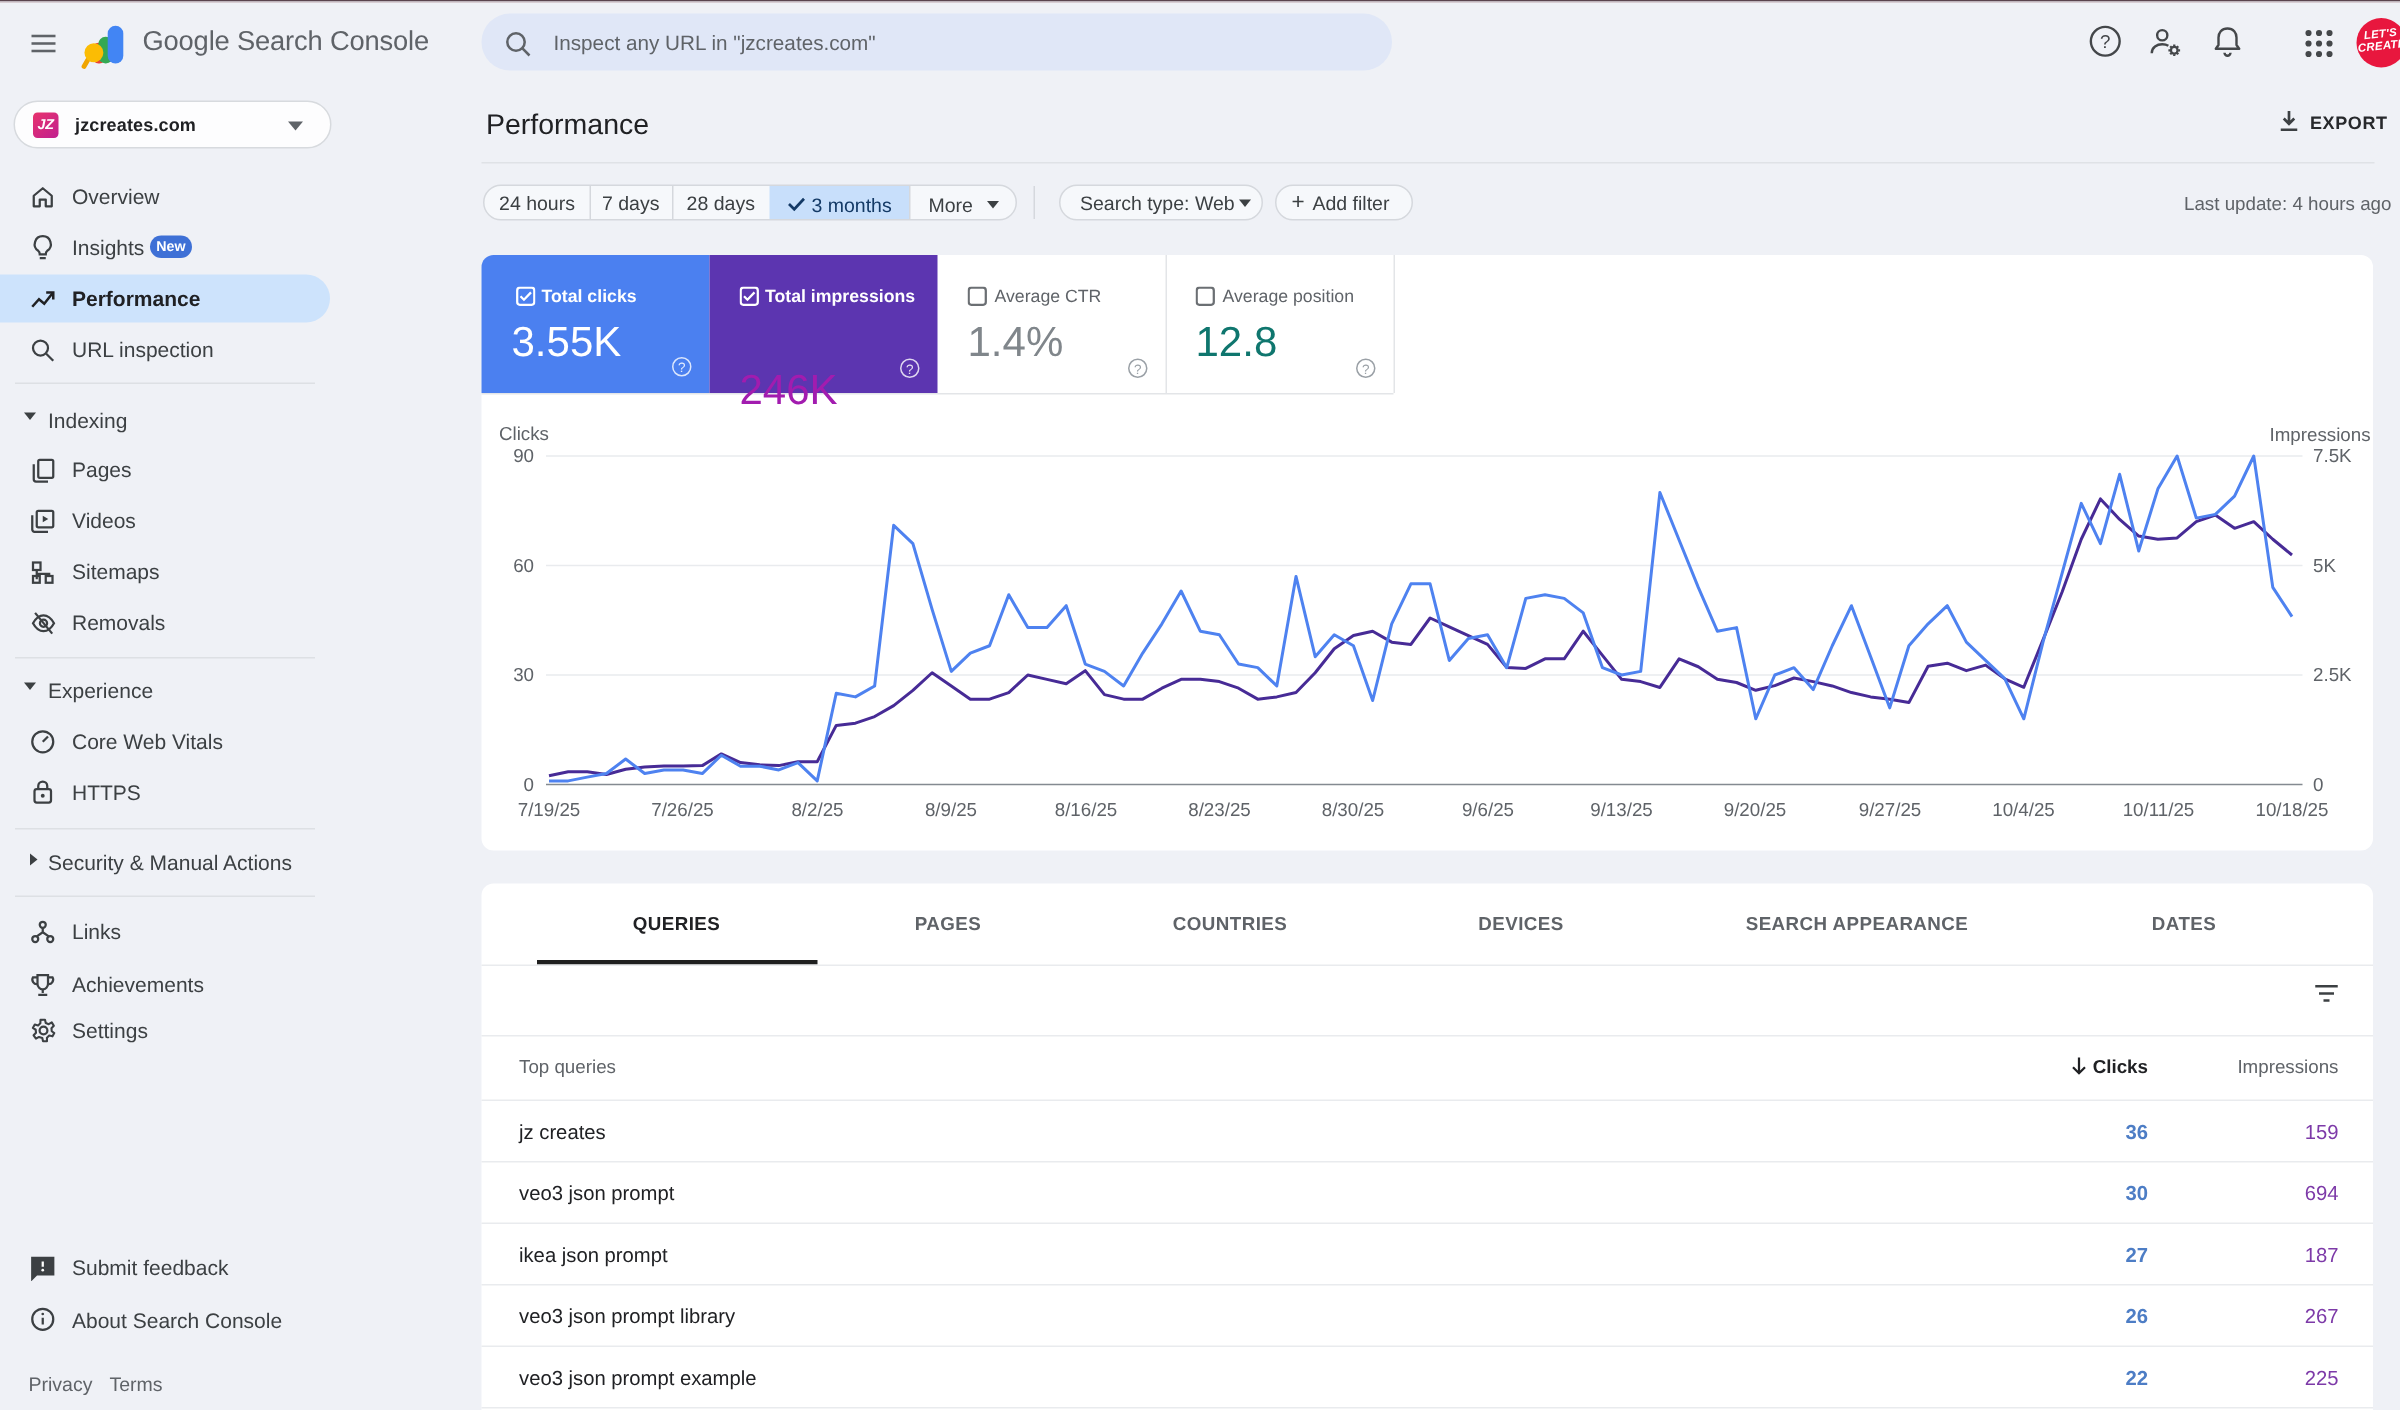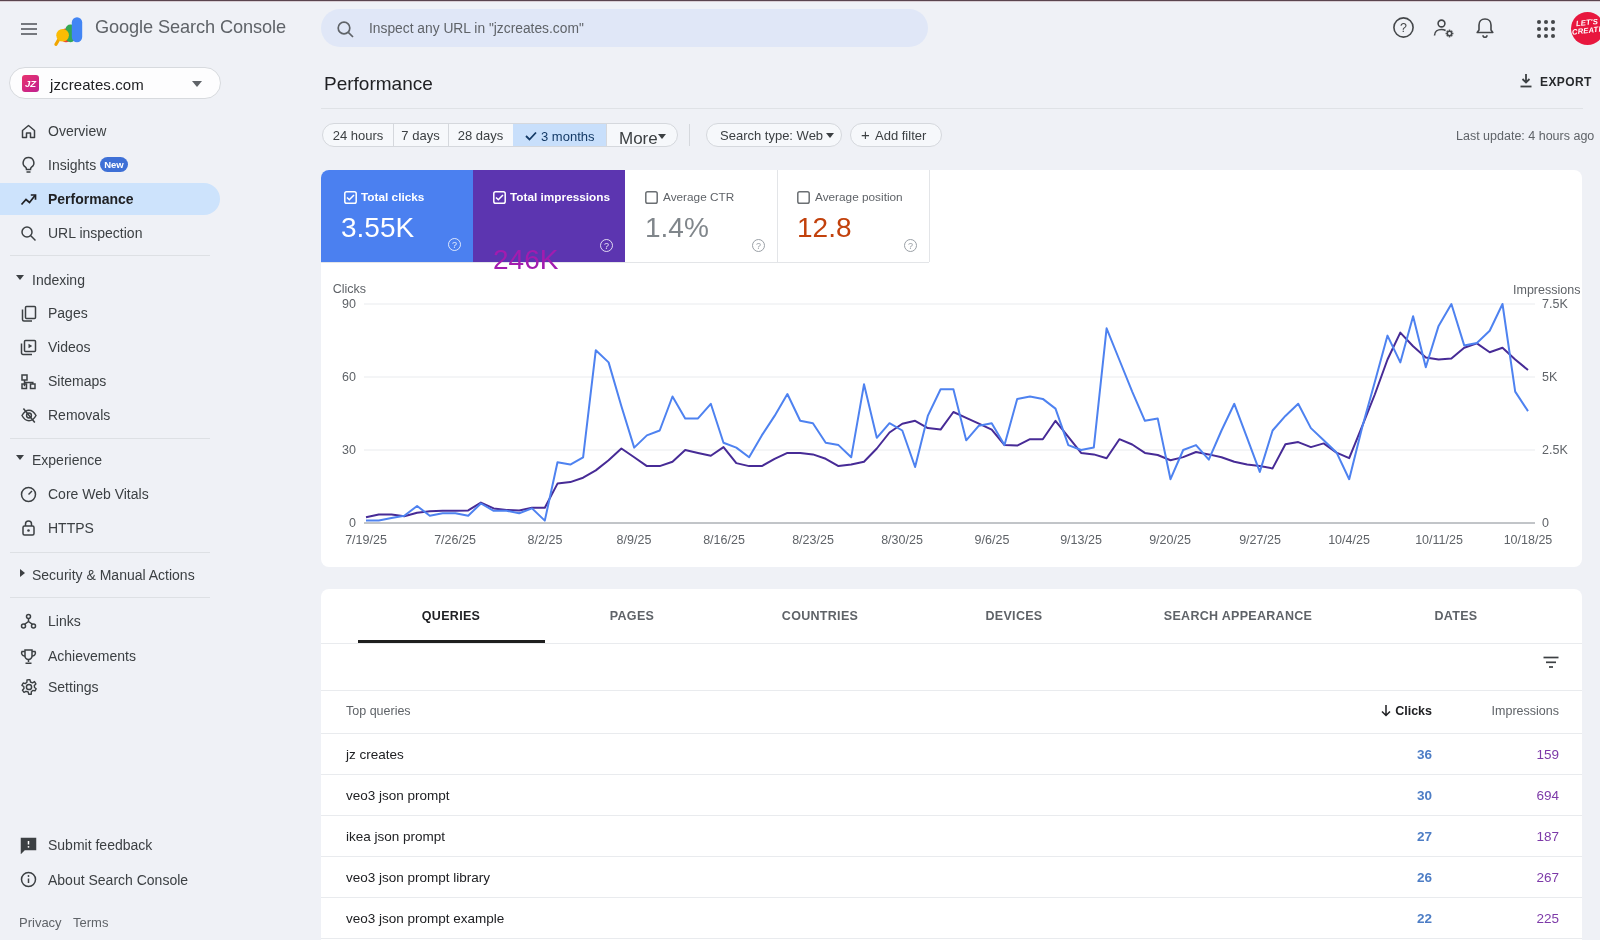--- a/index.html
+++ b/index.html
@@ -81,21 +81,21 @@
 
   <div class="abs" style="left:1571px;top:10px;width:33px;height:33px;border-radius:50%;background:#e8173e;overflow:hidden;">
     <div style="position:absolute;left:0;top:7px;width:33px;text-align:center;font-size:7.6px;font-weight:bold;font-style:italic;color:#fff;line-height:8.4px;transform:rotate(-6deg);letter-spacing:0.2px;">LET'S<br>CREATE</div>
   </div>
 </div>
 
 <div class="abs" style="left:0;top:56px;width:240px;height:884px;padding-left:16px;">
 
   <div class="abs" style="left:9px;top:11px;width:212px;height:32px;border:1px solid #d7dade;border-radius:16px;background:#fdfdfe;"></div>
   <div class="abs" style="left:22px;top:19px;width:17px;height:17px;border-radius:3px;background:linear-gradient(140deg,#e8336d,#c02090);text-align:center;font-size:9.5px;font-weight:bold;font-style:italic;color:#fff;line-height:17px;">JZ</div>
-  <div class="abs" style="left:50px;top:20px;font-size:15px;font-weight:normal;color:#202124;letter-spacing:0.1px;">jzcreates.com</div>
+  <div class="abs" style="left:50px;top:20px;font-size:12px;font-weight:bold;color:#202124;letter-spacing:0.1px;">jzcreates.com</div>
   <div class="abs" style="left:192px;top:25px;width:0;height:0;border-left:5px solid transparent;border-right:5px solid transparent;border-top:6px solid #5f6368;"></div>
 
   <div class="abs" style="left:0;top:127px;width:220px;height:32px;background:#cde3fc;border-radius:0 16px 16px 0;"></div>
 
   <style>
     .nav-it { position:absolute; left:48px; font-size:14px; color:#3c4043; }
     .nav-ic { position:absolute; left:20px; }
     .sec { position:absolute; left:32px; font-size:14px; color:#3c4043; }
     .divi { position:absolute; left:10px; width:200px; height:1px; background:#dde0e4; }
   </style>
@@ -243,21 +243,21 @@
     <div class="abs" style="left:125px;top:0;width:1px;height:24px;background:#d5d8dd;"></div>
     <div class="abs" style="left:190px;top:0;width:93px;height:24px;background:#c8dffb;"></div>
     <div class="abs" style="left:283px;top:0;width:1px;height:24px;background:#d5d8dd;"></div>
     <div class="abs" style="left:0;top:4px;width:70px;text-align:center;font-size:13px;color:#3c4043;">24 hours</div>
     <div class="abs" style="left:70px;top:4px;width:55px;text-align:center;font-size:13px;color:#3c4043;">7 days</div>
     <div class="abs" style="left:125px;top:4px;width:65px;text-align:center;font-size:13px;color:#3c4043;">28 days</div>
     <svg class="abs" style="left:202px;top:7px;" width="12" height="10" viewBox="0 0 12 10">
         <path d="M1 5 L4.5 8.5 L11 1.5" stroke="#143a66" stroke-width="1.8" fill="none"></path>
       </svg>
     <div class="abs" style="left:218px;top:4.5px;font-size:13px;color:#143a66;">3 months</div>
-    <div class="abs" style="left:296px;top:4.5px;font-size:17px;color:#3c4043;">More</div>
+    <div class="abs" style="left:296px;top:4.5px;font-size:13px;color:#3c4043;">More</div>
     <div class="abs" style="left:335px;top:10px;width:0;height:0;border-left:4.5px solid transparent;border-right:4.5px solid transparent;border-top:5px solid #3c4043;"></div>
   </div>
   <div class="abs" style="left:689px;top:124px;width:1px;height:22px;background:#d5d8dd;"></div>
   <div class="abs" style="left:706px;top:123px;width:136px;height:24px;border:1px solid #d5d8dd;border-radius:12px;background:#f6f8fb;">
     <div class="abs" style="left:13px;top:4px;font-size:13px;color:#3c4043;">Search type: Web</div>
     <div class="abs" style="left:119px;top:9px;width:0;height:0;border-left:4.5px solid transparent;border-right:4.5px solid transparent;border-top:5px solid #3c4043;"></div>
   </div>
   <div class="abs" style="left:850px;top:123px;width:92px;height:24px;border:1px solid #d5d8dd;border-radius:12px;background:#f6f8fb;">
     <div class="abs" style="left:10px;top:2px;font-size:15px;color:#3c4043;">+</div>
     <div class="abs" style="left:24px;top:4px;font-size:13px;color:#3c4043;">Add filter</div>
@@ -292,21 +292,21 @@
       <rect x="0.8" y="0.8" width="11.4" height="11.4" rx="1.8" stroke="#6b6f73" stroke-width="1.5" fill="none"></rect>
     </svg>
   <div class="abs" style="left:663px;top:190px;font-size:11.8px;color:#5f6368;">Average CTR</div>
   <div class="abs" style="left:645px;top:212px;font-size:28px;color:#80868b;">1.4%</div>
   <div class="abs" style="left:752px;top:239px;width:13px;height:13px;border:1.2px solid #9aa0a6;border-radius:50%;color:#9aa0a6;font-size:9px;text-align:center;line-height:13px;">?</div>
 
 <svg class="abs" style="left:797px;top:191px;" width="13" height="13" viewBox="0 0 13 13">
       <rect x="0.8" y="0.8" width="11.4" height="11.4" rx="1.8" stroke="#6b6f73" stroke-width="1.5" fill="none"></rect>
     </svg>
   <div class="abs" style="left:815px;top:190px;font-size:11.8px;color:#5f6368;">Average position</div>
-  <div class="abs" style="left:797px;top:212px;font-size:28px;color:#c2410c;">12.8</div>
+  <div class="abs" style="left:797px;top:212px;font-size:28px;color:#0f766e;">12.8</div>
   <div class="abs" style="left:904px;top:239px;width:13px;height:13px;border:1.2px solid #9aa0a6;border-radius:50%;color:#9aa0a6;font-size:9px;text-align:center;line-height:13px;">?</div>
 </div>
 <div id="chart">
     <svg class="abs" style="left:321px;top:170px;" width="1261" height="397" viewBox="0 0 1261 397" font-family="Liberation Sans, sans-serif">
 <g stroke="#e9ebee" stroke-width="1">
         <line x1="43" y1="134" x2="1214" y2="134"></line>
         <line x1="43" y1="207" x2="1214" y2="207"></line>
         <line x1="43" y1="280" x2="1214" y2="280"></line>
       </g>
 <line x1="43" y1="353" x2="1214" y2="353" stroke="#848a91" stroke-width="1"></line>

